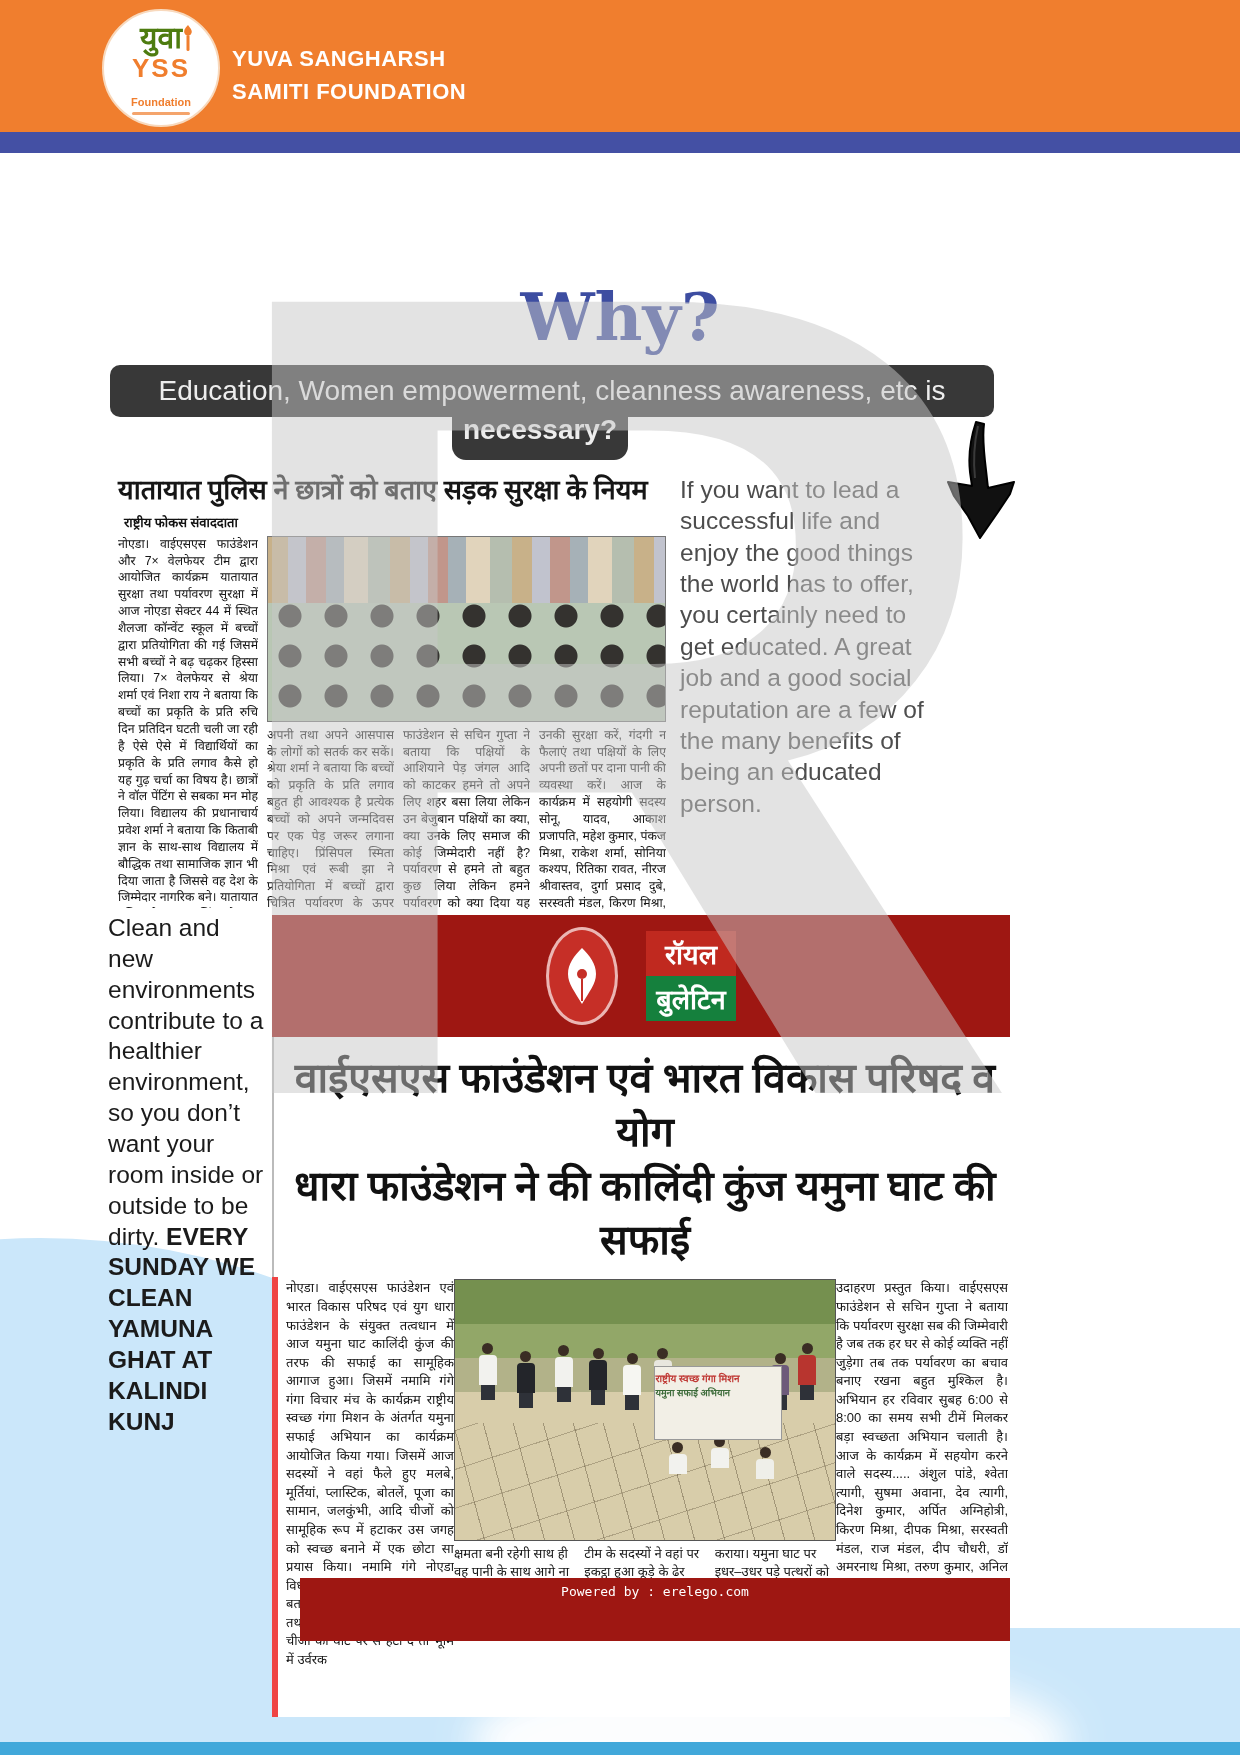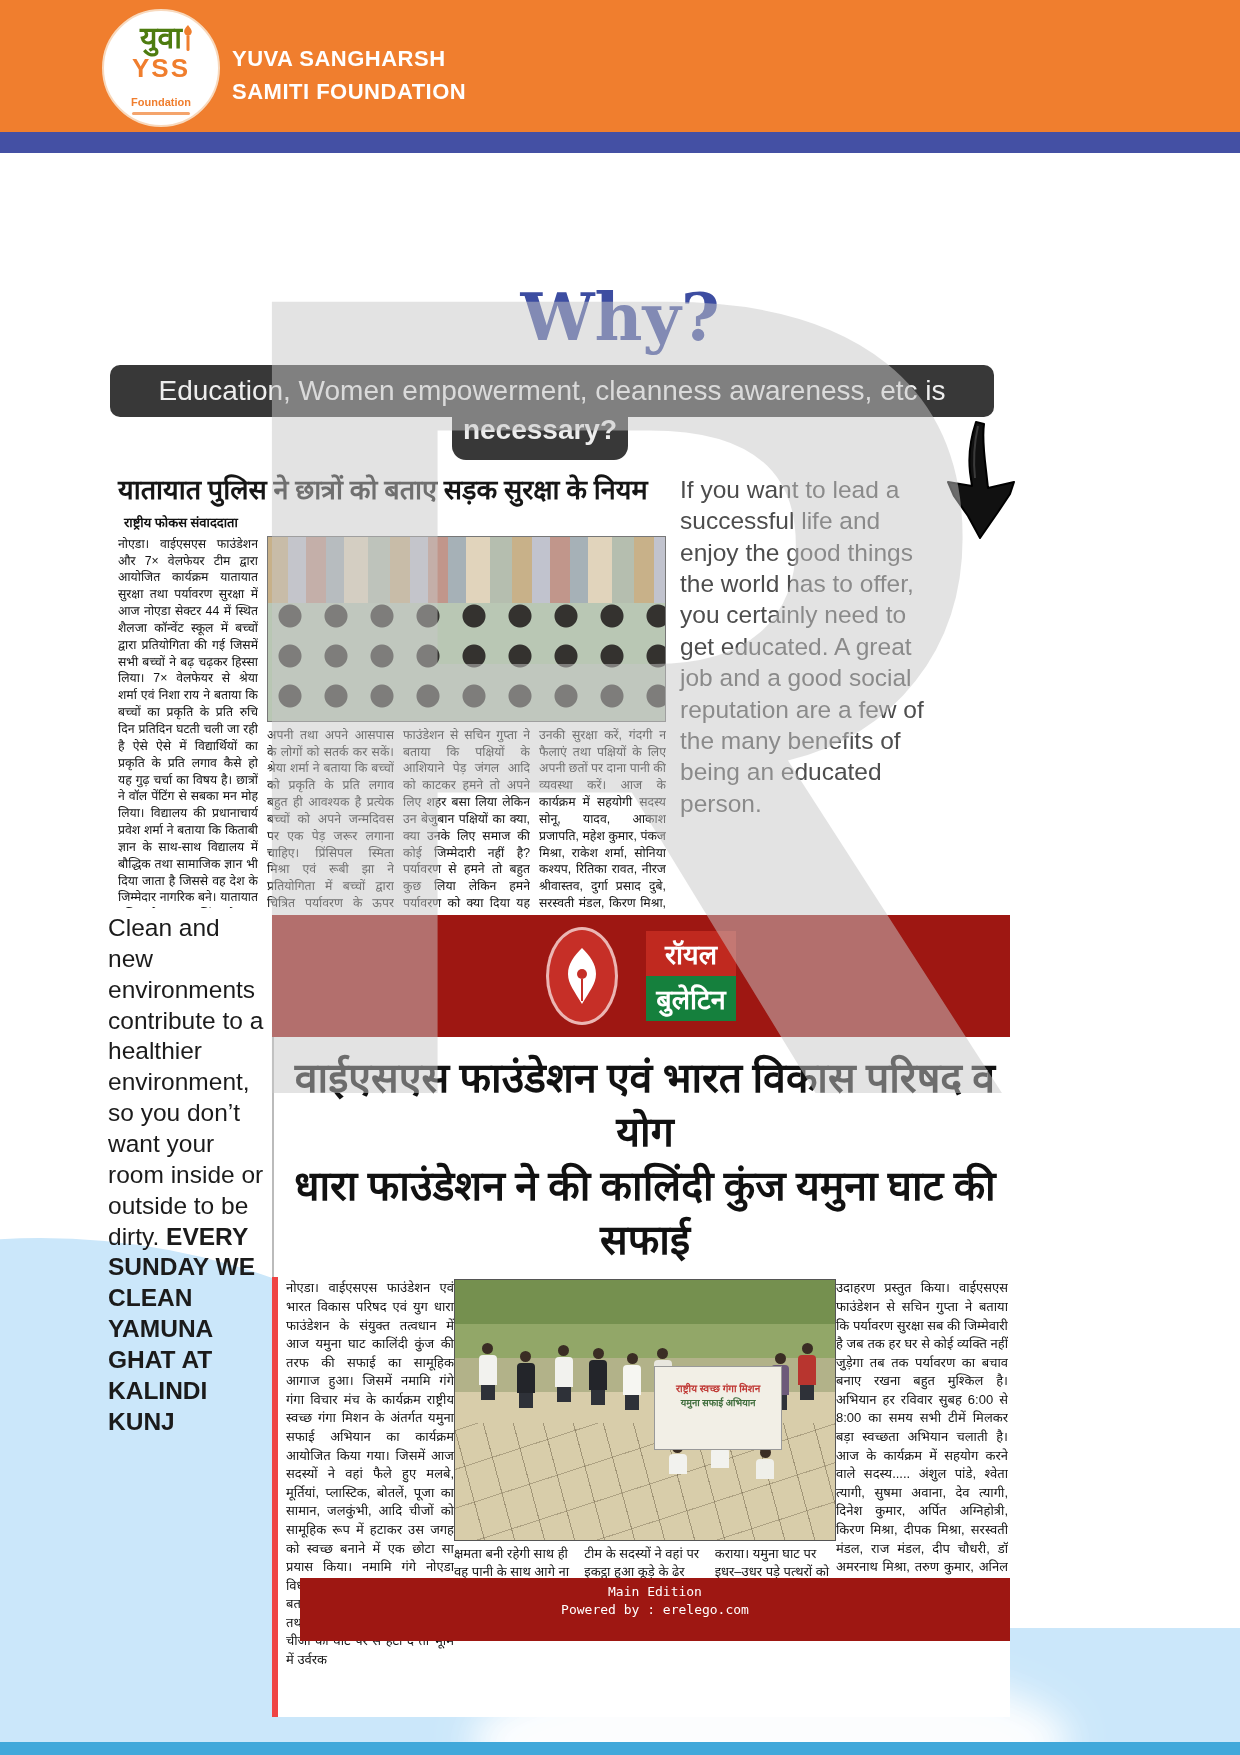--- a/index.html
+++ b/index.html
@@ -95,21 +95,21 @@
   .b-photo .cracks{position:absolute;left:0;top:55%;width:100%;height:45%;
       background:repeating-linear-gradient(75deg,rgba(0,0,0,0) 0 28px,rgba(95,82,58,.45) 28px 29px),
                  repeating-linear-gradient(-18deg,rgba(0,0,0,0) 0 36px,rgba(95,82,58,.35) 36px 37px);}
   .fig{position:absolute;width:20px;height:58px;}
   .fig .head{width:11px;height:11px;border-radius:50%;background:#3a2d24;margin:0 auto;}
   .fig .body{width:18px;height:30px;border-radius:4px 4px 0 0;margin:1px auto 0;}
   .fig .legs{width:14px;height:15px;margin:0 auto;background:#2e3138;}
   .fig.sit{height:34px;}
   .fig.sit .body{height:20px;}
   .b-banner{position:absolute;right:14%;top:33%;width:33%;height:26%;background:#f2efe6;
-            border:1px solid #999;text-align:center;padding-top:14px;line-height:1.5;}
+            border:1px solid #999;text-align:left;padding-top:4px;line-height:1.5;}
   .b-banner .bl1{color:#c03a36;font-weight:bold;font-size:10px;}
   .b-banner .bl2{color:#3d6b3a;font-weight:bold;font-size:9.5px;}
   .b-captions{display:flex;gap:9px;margin-top:4px;}
   .b-captions .cap{flex:1;font-size:13px;line-height:1.35;color:#151515;height:58px;overflow:hidden;}
 
   .b-footer{position:absolute;left:300px;top:1578px;width:710px;height:58px;background:#9E1712;
             color:#ffffff;font-family:"DejaVu Sans Mono",monospace;font-size:13px;line-height:1.35;
             text-align:center;padding-top:5px;z-index:4;}
 </style>
 </head>
@@ -265,19 +265,18 @@
           <div class="cap">क्षमता बनी रहेगी साथ ही वह पानी के साथ आगे ना बहकर गंदगी के ढेर को कम करने में मदद मिलेगी।</div>
           <div class="cap">टीम के सदस्यों ने वहां पर इकट्ठा हुआ कूड़े के ढेर कचरे वाली गाड़ी में डलवा कर उस जगह को साफ</div>
           <div class="cap">कराया। यमुना घाट पर इधर–उधर पड़े पत्थरों को उठाकर उसी रास्ते के दोनों तरफ लगा कर एक नया</div>
         </div>
       </div>
       <div class="b-col b-col-right">उदाहरण प्रस्तुत किया। वाईएसएस फाउंडेशन से सचिन गुप्ता ने बताया कि पर्यावरण सुरक्षा सब की जिम्मेवारी है जब तक हर घर से कोई व्यक्ति नहीं जुड़ेगा तब तक पर्यावरण का बचाव बनाए रखना बहुत मुश्किल है। अभियान हर रविवार सुबह 6:00 से 8:00 का समय सभी टीमें मिलकर बड़ा स्वच्छता अभियान चलाती है। आज के कार्यक्रम में सहयोग करने वाले सदस्य..... अंशुल पांडे, श्वेता त्यागी, सुषमा अवाना, देव त्यागी, दिनेश कुमार, अर्पित अग्निहोत्री, किरण मिश्रा, दीपक मिश्रा, सरस्वती मंडल, राज मंडल, दीप चौधरी, डॉ अमरनाथ मिश्रा, तरुण कुमार, अनिल चौधरी, गोपाल गुप्ता, राहुल अवाना, ऋषभ, क्षितिज, वैष्णवी मिश्रा आदि लोग मुख्य रूप से सम्मिलित रहे।</div>
     </div>
   </div>
 
   <div class="b-footer">
-    <div>Main Edition</div>
     <div>Powered by : erelego.com</div>
   </div>
 
   <div class="watermark">R</div>
 
 </div>
 
 </body></html>

